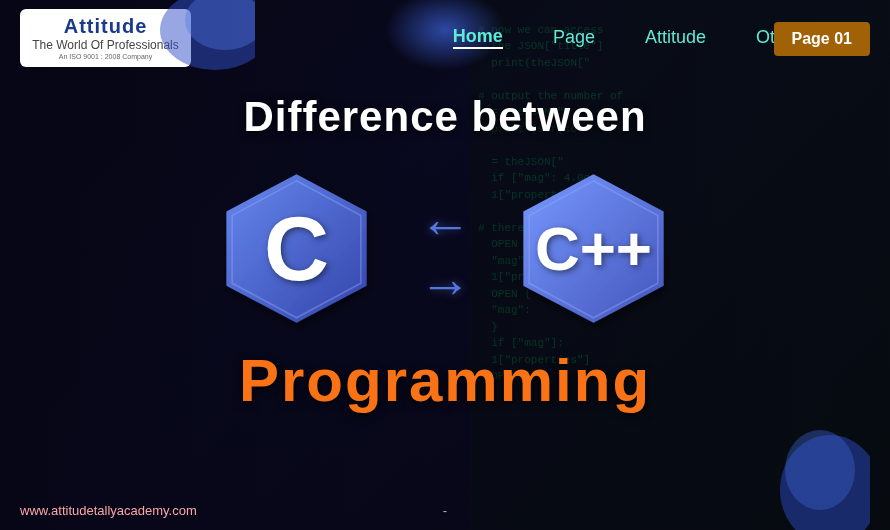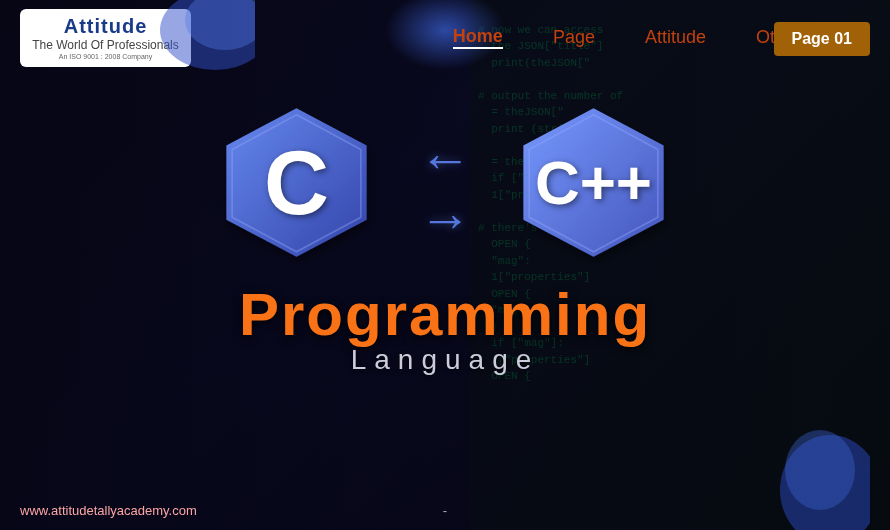--- a/index.html
+++ b/index.html
@@ -97,21 +97,21 @@
 
     .nav-links {
       display: flex;
       align-items: center;
       gap: 50px;
       margin-left: auto;
       margin-right: 60px;
     }
 
     .nav-link {
-      color: #c2410c;
+      color: #5eead4;
       font-size: 18px;
       font-weight: 500;
       cursor: pointer;
       text-decoration: none;
     }
 
     .nav-link.active {
       font-weight: 700;
       border-bottom: 2px solid white;
     }
@@ -332,20 +332,21 @@
     <a class="nav-link">Page</a>
     <a class="nav-link">Attitude</a>
     <a class="nav-link">Others</a>
   </div>
 
   <div class="page-badge">Page 01</div>
 </nav>
 
 <main class="main-content">
 
+  <h1 class="difference-text">Difference between</h1>
 
   <div class="logos-row">
 
     <div class="hex-logo">
       <svg class="hex-shape" viewBox="0 0 200 200">
         <defs>
           <linearGradient id="hexGrad1" x1="0%" y1="0%" x2="100%" y2="100%">
             <stop offset="0%" style="stop-color:#6688ee;stop-opacity:1"></stop>
             <stop offset="100%" style="stop-color:#3344aa;stop-opacity:1"></stop>
           </linearGradient>
@@ -377,21 +378,20 @@
         </defs>
         <polygon points="100,10 185,55 185,145 100,190 15,145 15,55" fill="url(#hexGrad2)" filter="url(#shadow2)"></polygon>
         <polygon points="100,18 178,60 178,142 100,184 22,142 22,60" fill="none" stroke="rgba(150,170,255,0.4)" stroke-width="2"></polygon>
       </svg>
       <span class="hex-letter cpp-text">C++</span>
     </div>
 
   </div>
 
   <div class="programming-text">Programming</div>
-  <div class="language-text">Language</div>
 
 </main>
 
 <div class="footer-url">www.attitudetallyacademy.com</div>
 <div class="footer-dash">-</div>
 
 <svg class="blob-bottom-right" viewBox="0 0 100 120">
   <ellipse cx="60" cy="80" rx="50" ry="55" fill="rgba(40,70,180,0.55)"></ellipse>
   <ellipse cx="50" cy="60" rx="35" ry="40" fill="rgba(60,100,210,0.4)"></ellipse>
 </svg>

